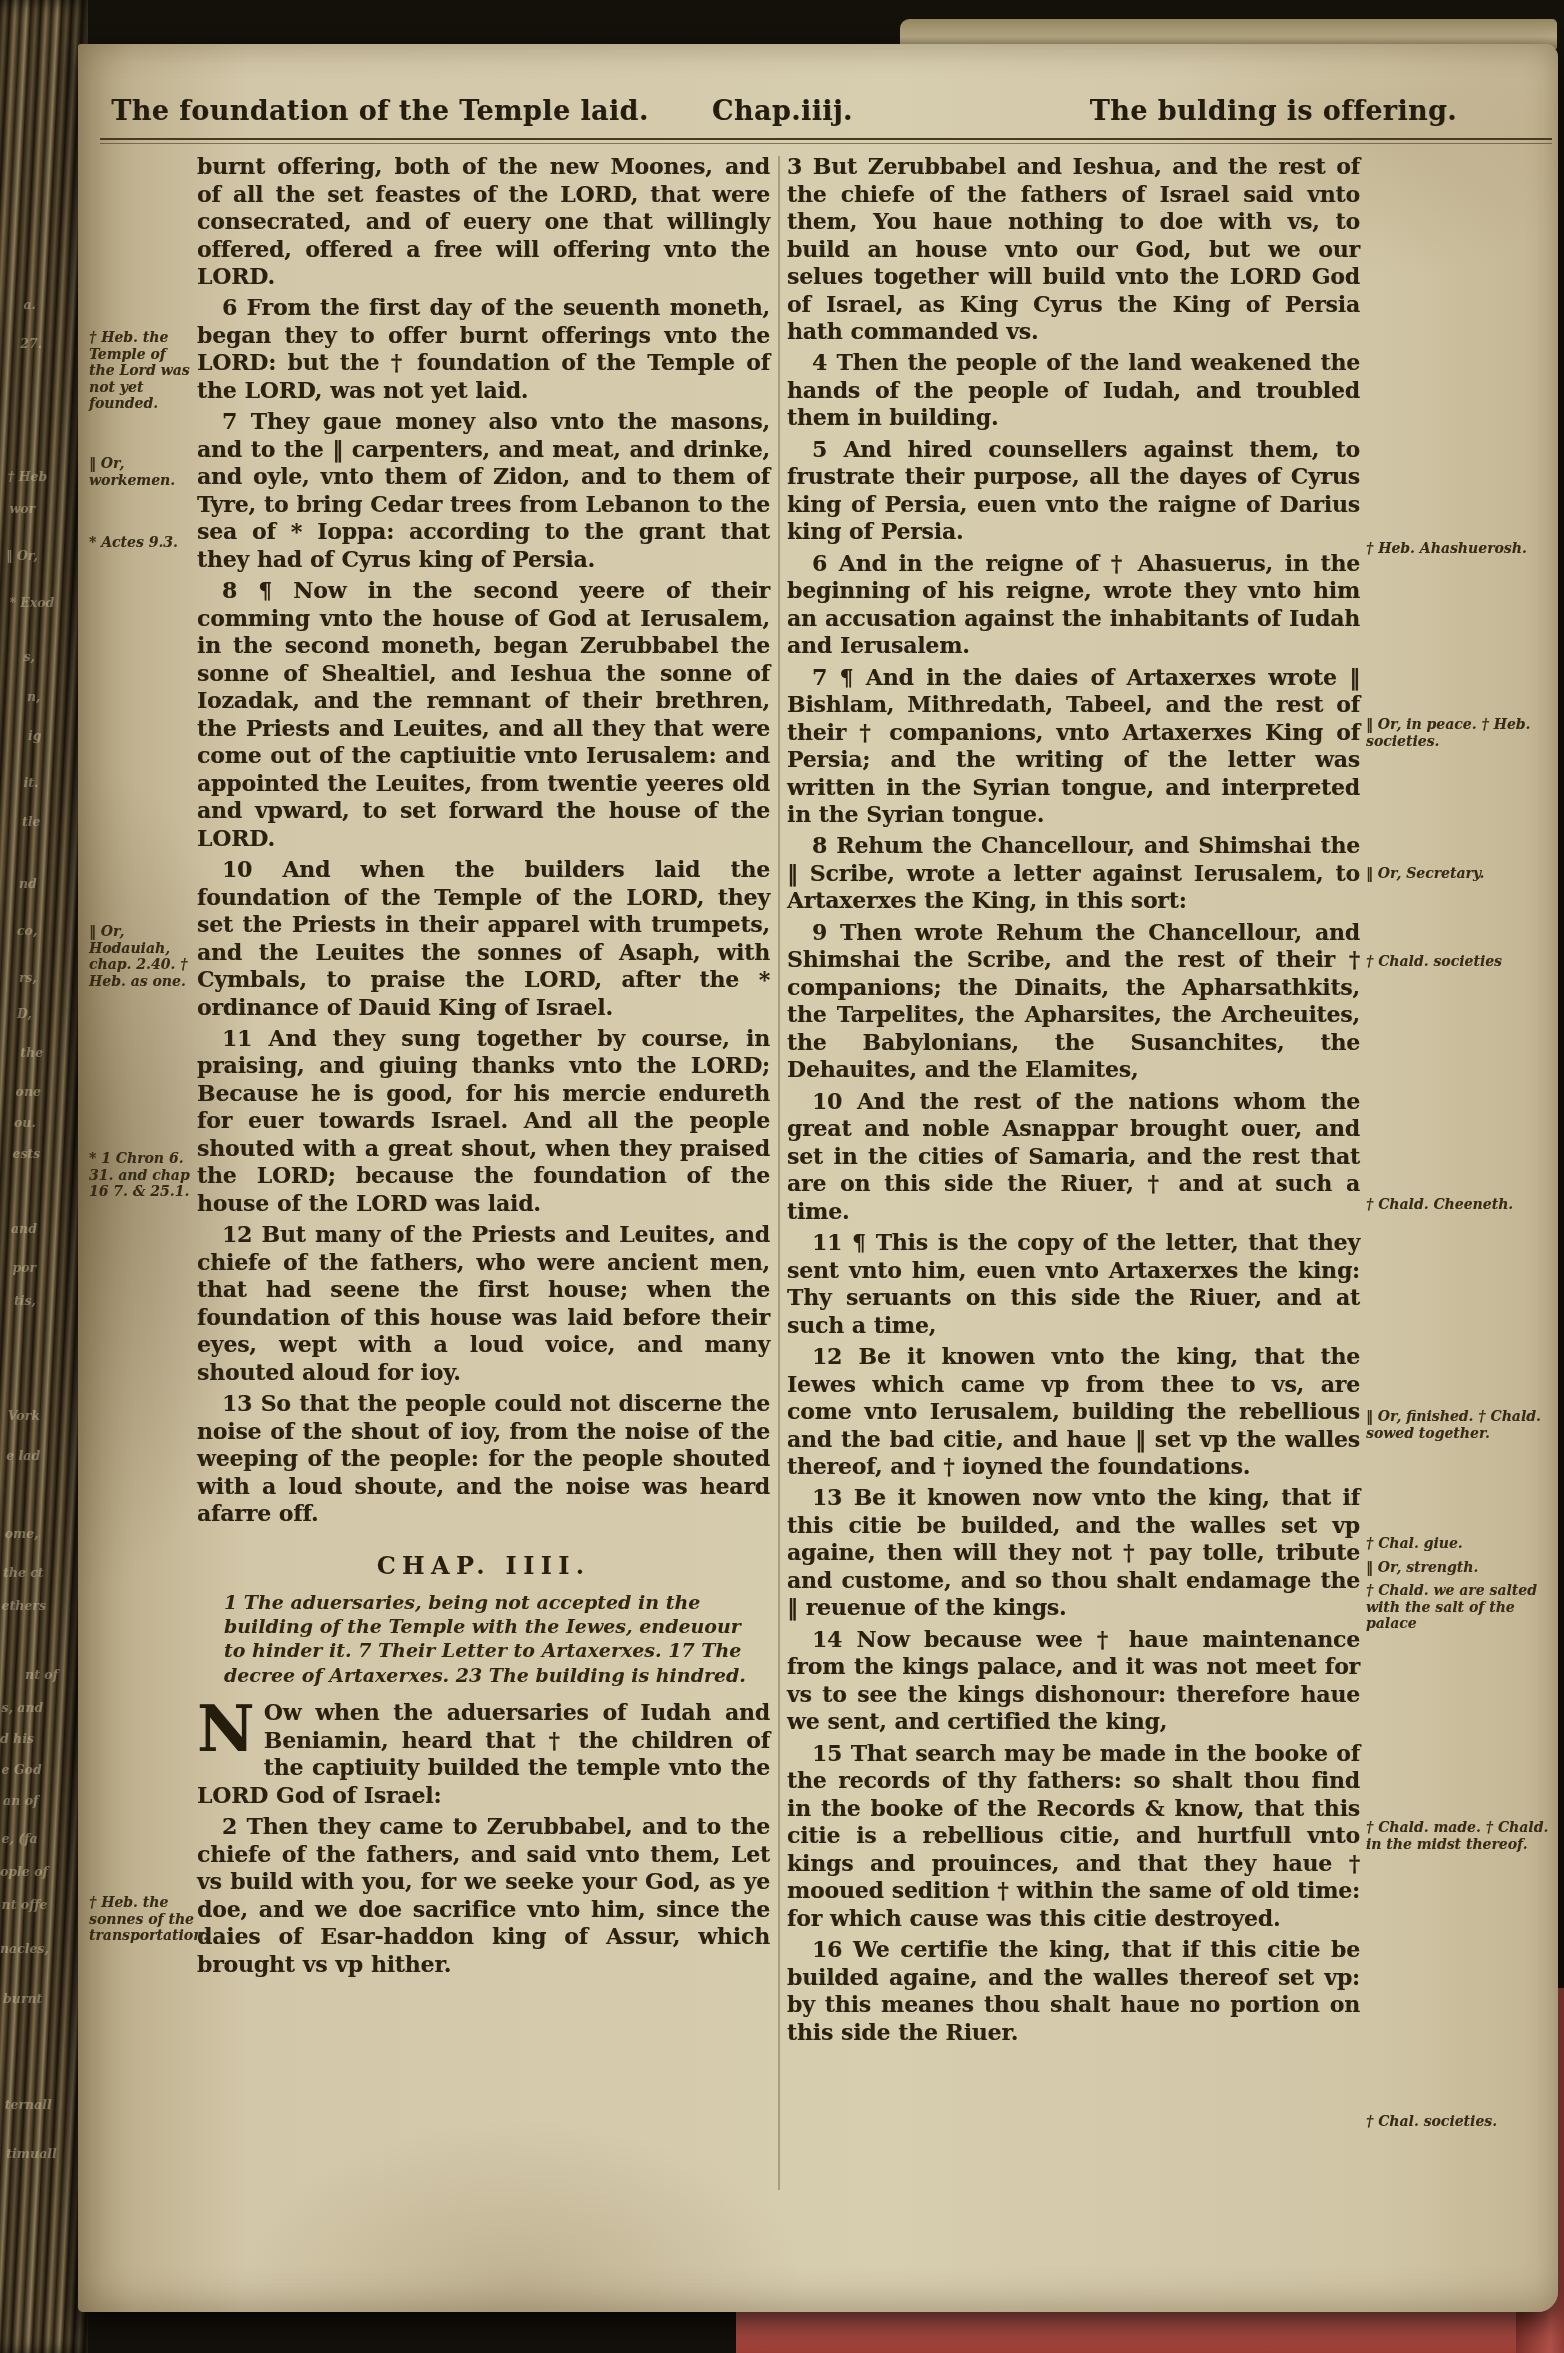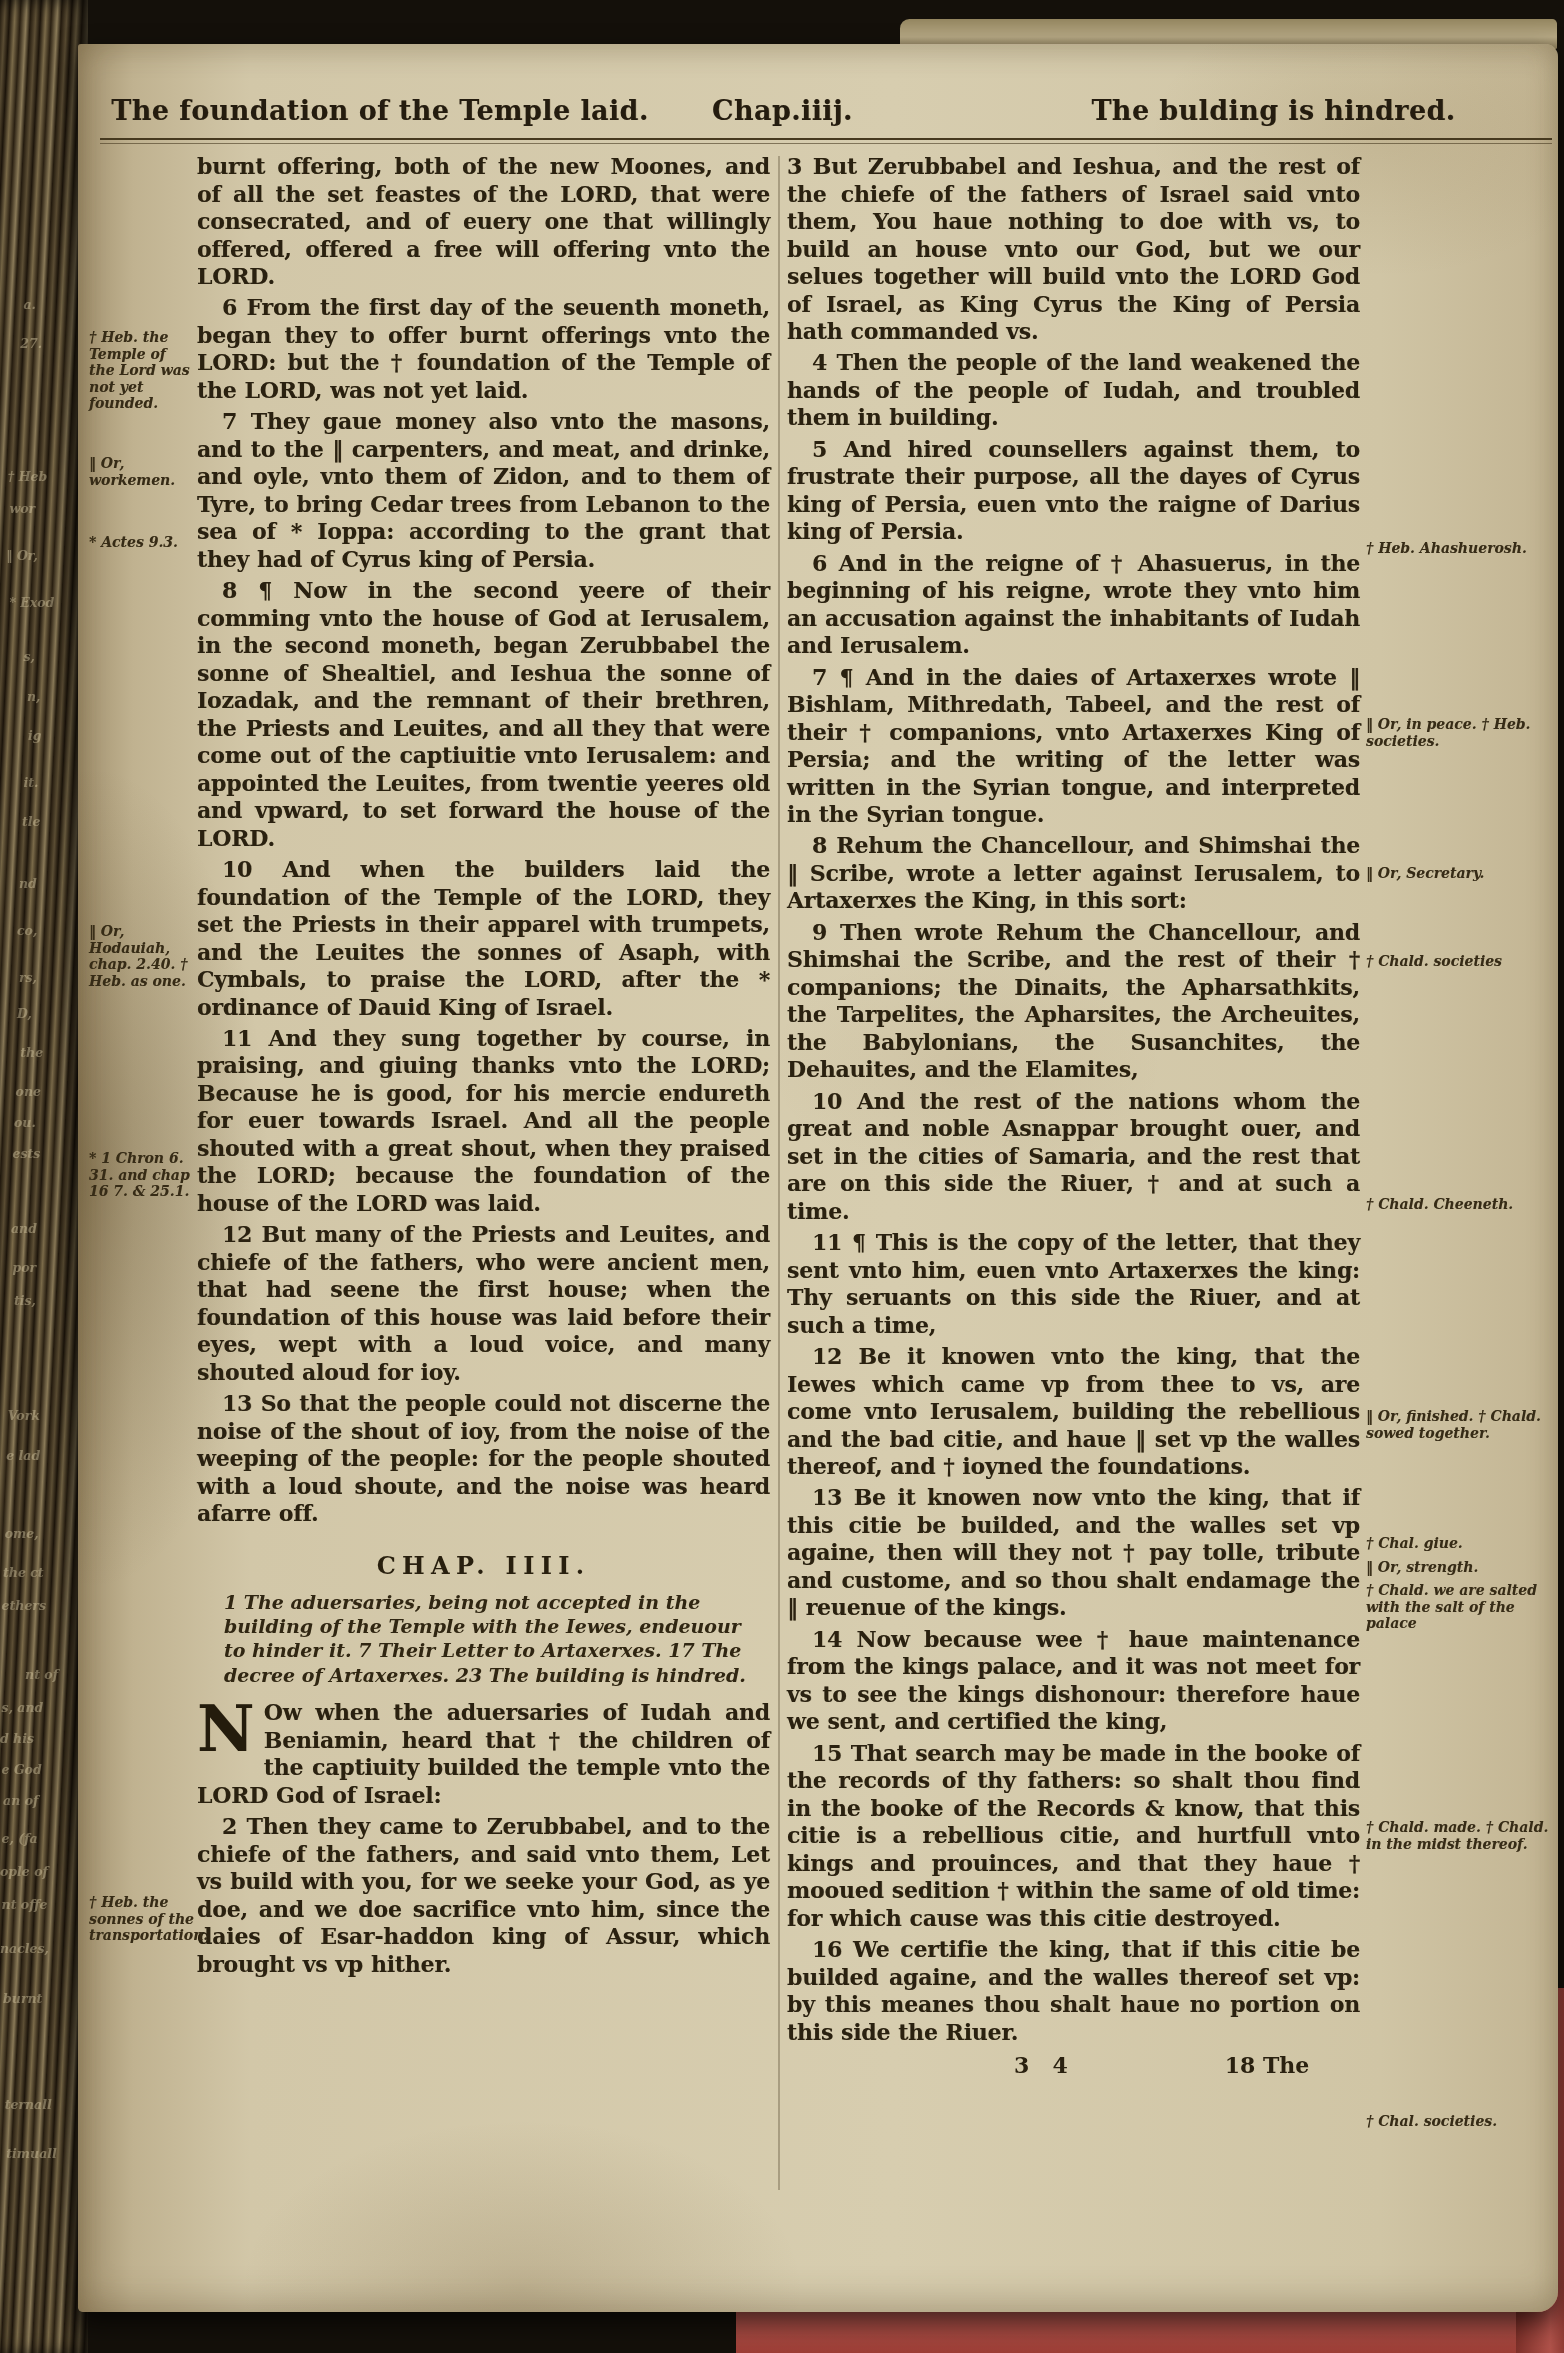--- a/index.html
+++ b/index.html
@@ -143,21 +143,21 @@
     </div>
 
   <div class="top-edge"></div>
   <div class="red-edge"></div>
   <div class="red-edge-right"></div>
 
   <div class="paper"></div>
 
   <div class="running-head head-left">The foundation of the Temple laid.</div>
   <div class="running-head head-center">Chap.iiij.</div>
-  <div class="running-head head-right">The bulding is hindred.</div>
+  <div class="running-head head-right">The bulding is offering.</div>
   <div class="head-rule"></div>
   <div class="head-rule2"></div>
   <div class="col-divider"></div>
 
   <div class="column col-left">
     <div>
 
     <p class="verse no-indent">burnt offering, both of the new Moones, and of all the set feastes of the LORD, that were consecrated, and of euery one that willingly offered, offered a free will offering vnto the LORD.</p>
         <p class="verse">6 From the first day of the seuenth moneth, began they to offer burnt offerings vnto the LORD: but the † foundation of the Temple of the LORD, was not yet laid.</p>
         <p class="verse">7 They gaue money also vnto the masons, and to the ‖ carpenters, and meat, and drinke, and oyle, vnto them of Zidon, and to them of Tyre, to bring Cedar trees from Lebanon to the sea of * Ioppa: according to the grant that they had of Cyrus king of Persia.</p>
@@ -189,24 +189,20 @@
         <p class="verse">8 Rehum the Chancellour, and Shimshai the ‖ Scribe, wrote a letter against Ierusalem, to Artaxerxes the King, in this sort:</p>
         <p class="verse">9 Then wrote Rehum the Chancellour, and Shimshai the Scribe, and the rest of their † companions; the Dinaits, the Apharsathkits, the Tarpelites, the Apharsites, the Archeuites, the Babylonians, the Susanchites, the Dehauites, and the Elamites,</p>
         <p class="verse">10 And the rest of the nations whom the great and noble Asnappar brought ouer, and set in the cities of Samaria, and the rest that are on this side the Riuer, † and at such a time.</p>
         <p class="verse">11 ¶ This is the copy of the letter, that they sent vnto him, euen vnto Artaxerxes the king: Thy seruants on this side the Riuer, and at such a time,</p>
         <p class="verse">12 Be it knowen vnto the king, that the Iewes which came vp from thee to vs, are come vnto Ierusalem, building the rebellious and the bad citie, and haue ‖ set vp the walles thereof, and † ioyned the foundations.</p>
         <p class="verse">13 Be it knowen now vnto the king, that if this citie be builded, and the walles set vp againe, then will they not † pay tolle, tribute and custome, and so thou shalt endamage the ‖ reuenue of the kings.</p>
         <p class="verse">14 Now because wee † haue maintenance from the kings palace, and it was not meet for vs to see the kings dishonour: therefore haue we sent, and certified the king,</p>
         <p class="verse">15 That search may be made in the booke of the records of thy fathers: so shalt thou find in the booke of the Records &amp; know, that this citie is a rebellious citie, and hurtfull vnto kings and prouinces, and that they haue † mooued sedition † within the same of old time: for which cause was this citie destroyed.</p>
         <p class="verse">16 We certifie the king, that if this citie be builded againe, and the walles thereof set vp: by this meanes thou shalt haue no portion on this side the Riuer.</p>
       </div>
-    <div class="sig-line">
-      <span class="sig">3 4</span>
-      <span class="catch">18 The</span>
-    </div>
   </div>
 
   <div>
 
   <div class="margin-note note-left" style="top: 329px;">† Heb. the Temple of the Lord was not yet founded.</div>
       <div class="margin-note note-left" style="top: 455px;">‖ Or, workemen.</div>
       <div class="margin-note note-left" style="top: 534px;">* Actes 9.3.</div>
       <div class="margin-note note-left" style="top: 923px;">‖ Or, Hodauiah, chap. 2.40. † Heb. as one.</div>
       <div class="margin-note note-left" style="top: 1150px;">* 1 Chron 6. 31. and chap 16 7. &amp; 25.1.</div>
       <div class="margin-note note-left" style="top: 1894px;">† Heb. the sonnes of the transportation.</div>

